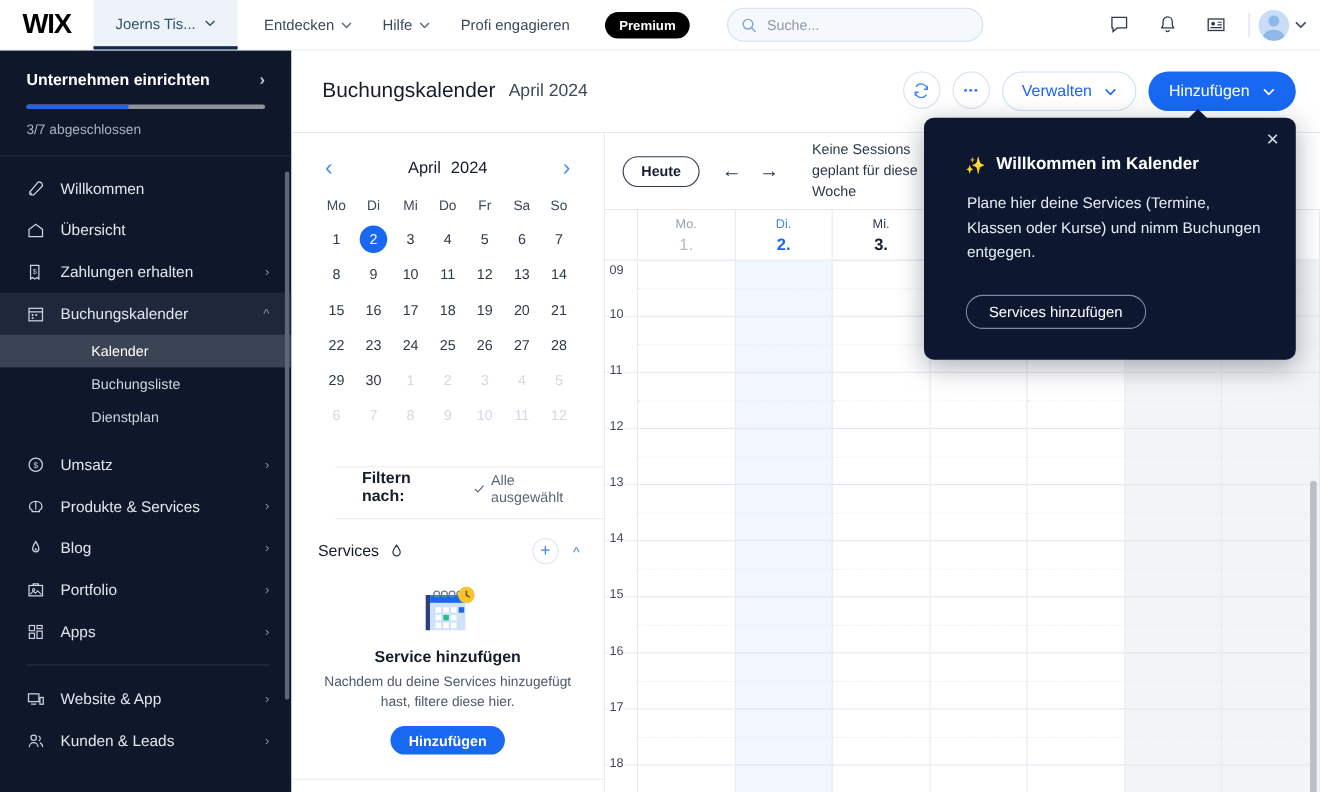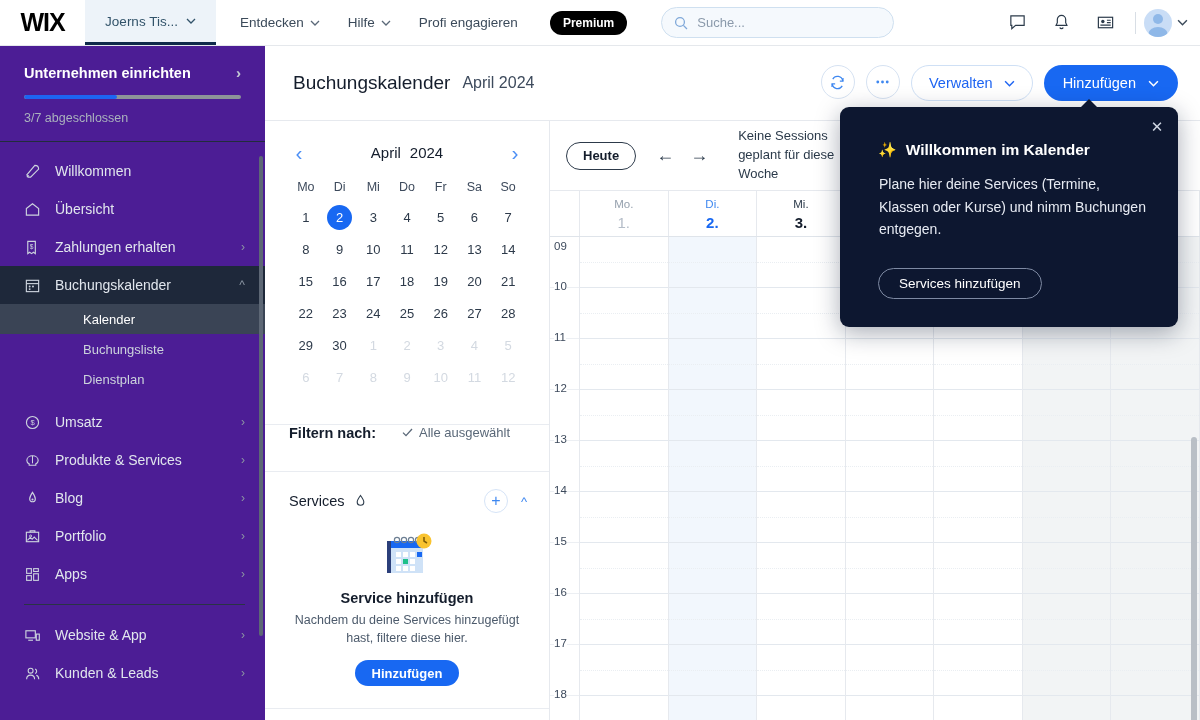--- a/index.html
+++ b/index.html
@@ -64,21 +64,21 @@
     width: 10px; height: 10px; border-radius: 50%; background: #8fb8e8;
   }
   .avatar::after {
     content: ''; position: absolute; left: 50%; bottom: -3px; transform: translateX(-50%);
     width: 19px; height: 13px; border-radius: 50% 50% 0 0; background: #8fb8e8;
   }
 
   
   .sidebar {
     position: absolute; left: 0; top: 46px; width: 265px; height: 674px;
-    background: #4c1d95; color: #e4e8ee; overflow: hidden;
+    background: #0f172a; color: #e4e8ee; overflow: hidden;
   }
   .setup-block { padding: 18px 24px 16px 24px; }
   .setup-head {
     display: flex; align-items: center; justify-content: space-between;
     font-size: 14.5px; font-weight: 700; color: #fff;
   }
   .setup-head .chev { color: #c3cad4; font-size: 15px; }
   .progress-track {
     margin-top: 14px; height: 4px; border-radius: 2px; background: #8d9399;
     position: relative; overflow: hidden;
@@ -157,21 +157,21 @@
     height: 30px; display: flex; align-items: center; justify-content: center;
     font-size: 13px; color: #2d3a4a;
   }
   .mc-day.muted { color: #d3d9e1; }
   .mc-day .pick {
     width: 25px; height: 25px; border-radius: 50%; background: #1868f2; color: #fff;
     display: flex; align-items: center; justify-content: center; font-size: 13px;
   }
   .filter-row {
     height: 48px; border-top: 1px solid #e9ecf1; border-bottom: 1px solid #e9ecf1;
-    display: flex; align-items: flex-start; padding: 0 24px; margin-top: 16px;
+    display: flex; align-items: flex-end; padding: 12px 24px; margin-top: 16px; margin-left: 40px;
   }
   .filter-label { font-size: 14.5px; font-weight: 700; color: #141d2c; }
   .filter-all { margin-left: 26px; font-size: 13px; color: #5a6878; display: flex; gap: 6px; align-items: center; }
   .svc-head {
     height: 44px; display: flex; align-items: center; padding: 0 22px 0 24px; margin-top: 7px;
   }
   .svc-head .t { font-size: 14.5px; color: #141d2c; }
   .svc-head .drop { margin-left: 9px; color: #2b3a4a; display: flex; }
   .svc-head .plus {
     margin-left: auto; width: 24px; height: 24px; border-radius: 50%;

